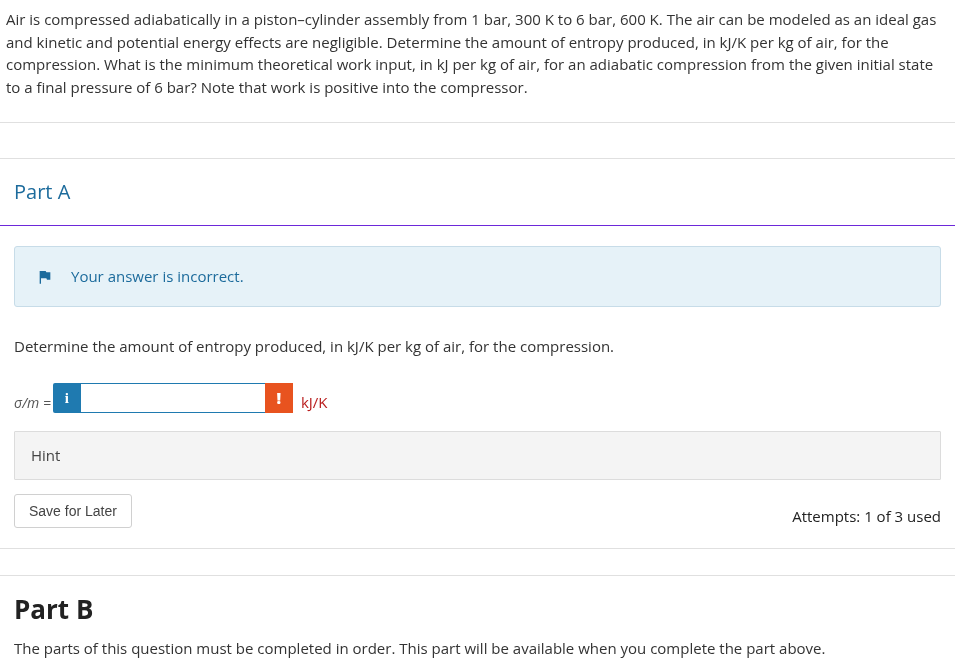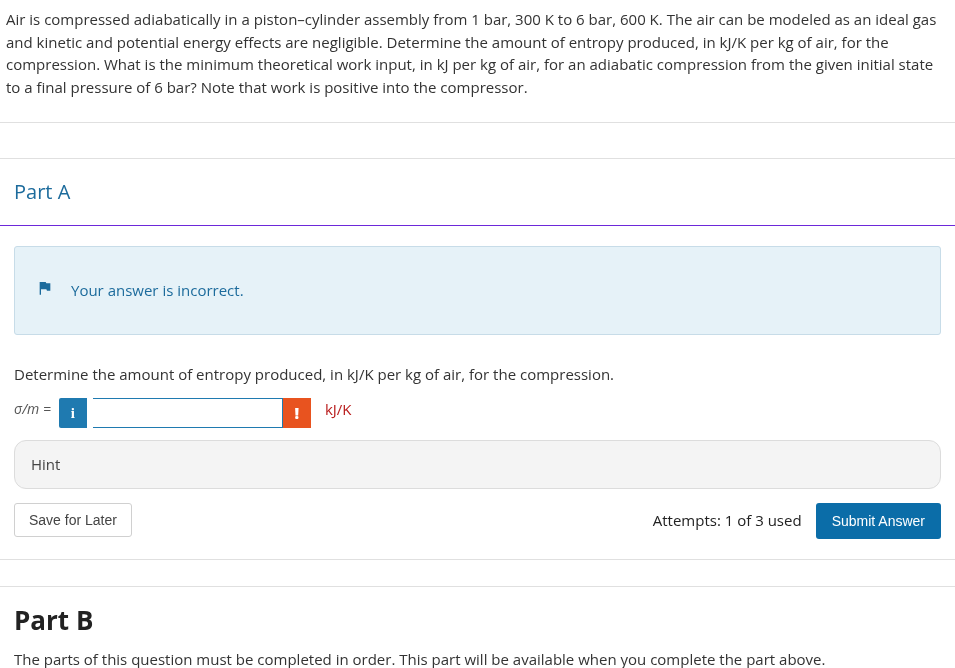--- a/index.html
+++ b/index.html
@@ -26,40 +26,39 @@
     font-size: 20px;
     border-bottom: 1px solid #6d28d9;
   }
   .part-body {
     padding: 20px 14px 14px 14px;
   }
   .alert-incorrect {
     background: #e6f2f8;
     border: 1px solid #c7dce8;
     border-radius: 3px;
-    padding: 32px 22px;
+    padding: 18px 22px;
     color: #1c6b9c;
     display: flex;
-    align-items: flex-start;
+    align-items: center;
     gap: 18px;
     margin-bottom: 28px;
   }
   .alert-incorrect .flag-icon {
     width: 16px; height: 16px;
     display: inline-block;
   }
   .prompt-line {
-    margin-bottom: 13px;
+    margin-bottom: 26px;
     color: #333;
   }
   .answer-row {
     display: flex;
-    align-items: flex-start;
-    gap: 6px;
-    margin-bottom: 12px;
+    align-items: flex-end;
+    margin-bottom: 18px;
   }
   .answer-row .var {
     font-style: italic;
     font-size: 14px;
     color: #555;
     margin-right: 2px;
   }
   .info-badge {
     width: 28px; height: 30px;
     background: #1f7ab0;
@@ -92,29 +91,29 @@
     font-size: 16px;
     margin-left: -6px;
   }
   .unit {
     margin-left: 8px;
     color: #b91c1c;
   }
   .hint-bar {
     background: #f4f4f4;
     border: 1px solid #dcdcdc;
-    border-radius: 12px;
+    border-radius: 1px;
     padding: 12px 16px;
     color: #444;
     cursor: pointer;
     margin-bottom: 14px;
   }
   .actions-row {
     display: flex;
-    align-items: flex-start;
+    align-items: flex-end;
     justify-content: space-between;
   }
   .btn-outline {
     background: #fff;
     border: 1px solid #d0d0d0;
     border-radius: 3px;
     padding: 8px 14px;
     font-size: 14px;
     color: #444;
     cursor: pointer;
@@ -185,21 +184,20 @@
     <span class="error-badge">!</span>
     <span class="unit">kJ/K</span>
   </div>
 
   <div class="hint-bar">Hint</div>
 
   <div class="actions-row">
     <button class="btn-outline">Save for Later</button>
     <div class="right-actions">
       <span class="attempts-text">Attempts: 1 of 3 used</span>
-      <button class="btn-primary">Submit Answer</button>
     </div>
   </div>
 
 </div>
 
 <div class="section-divider"></div>
 
 <div class="partb-header">Part B</div>
 <div class="partb-text">The parts of this question must be completed in order. This part will be available when you complete the part above.</div>
 

